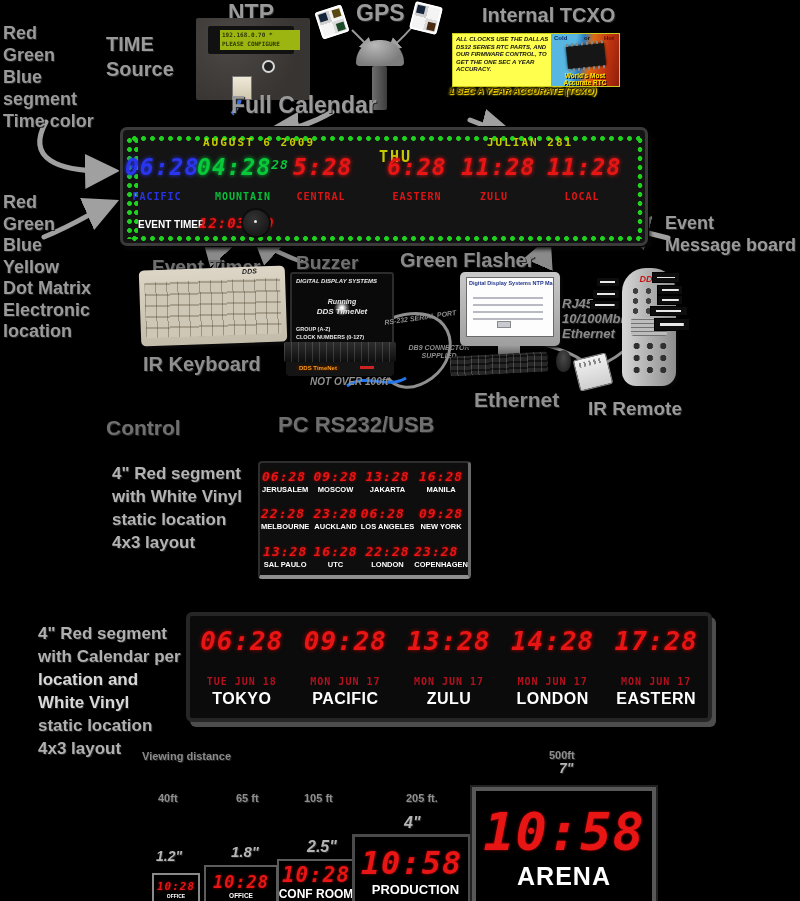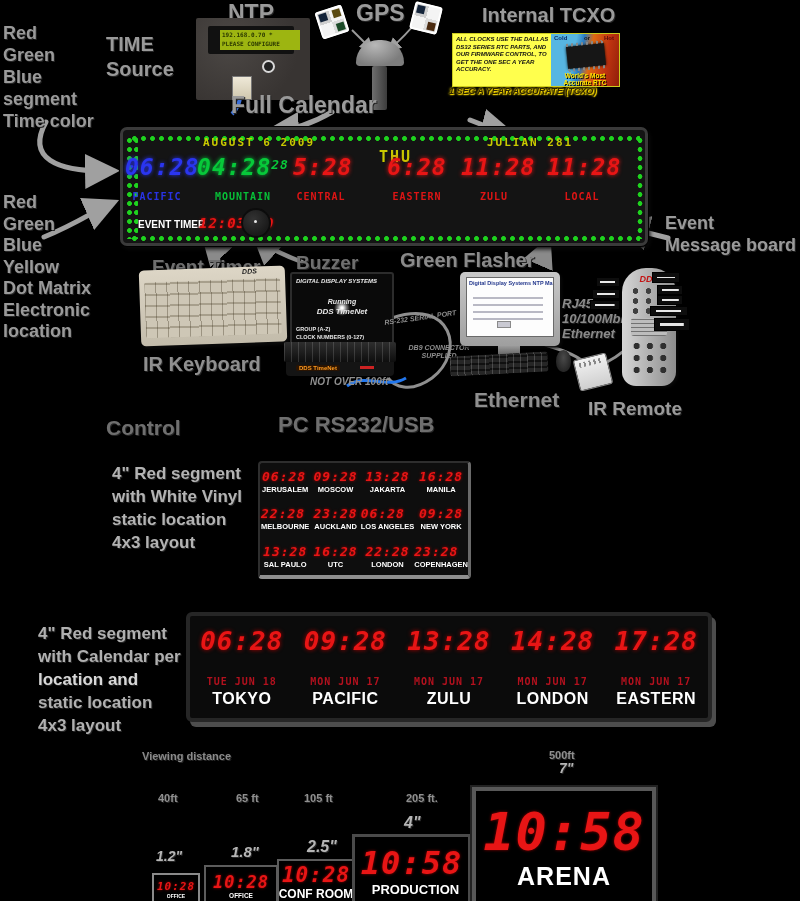--- a/index.html
+++ b/index.html
@@ -328,20 +328,21 @@
     <div>
         <div class="seg p1time">23:28</div>
         <div class="p1city">COPENHAGEN</div>
       </div>
   </div>
 
   <div class="abs glabel" style="left:38px;top:622px;font-size:17px;line-height:23px;color:#b0b0b0;">
     <div>4" Red segment</div>
     <div>with Calendar per</div>
     <div style="color:#d8d8d8;"> location and</div>
+    <div style="color:#d8d8d8;">White Vinyl</div>
     <div>static location</div>
     <div>4x3 layout</div>
   </div>
   <div id="panel2" class="abs">
     <div class="p2cell">
       <div class="seg p2time">06:28</div>
       <div class="p2date">TUE JUN 18</div>
       <div class="p2city">TOKYO</div>
     </div>
     <div class="p2cell">

